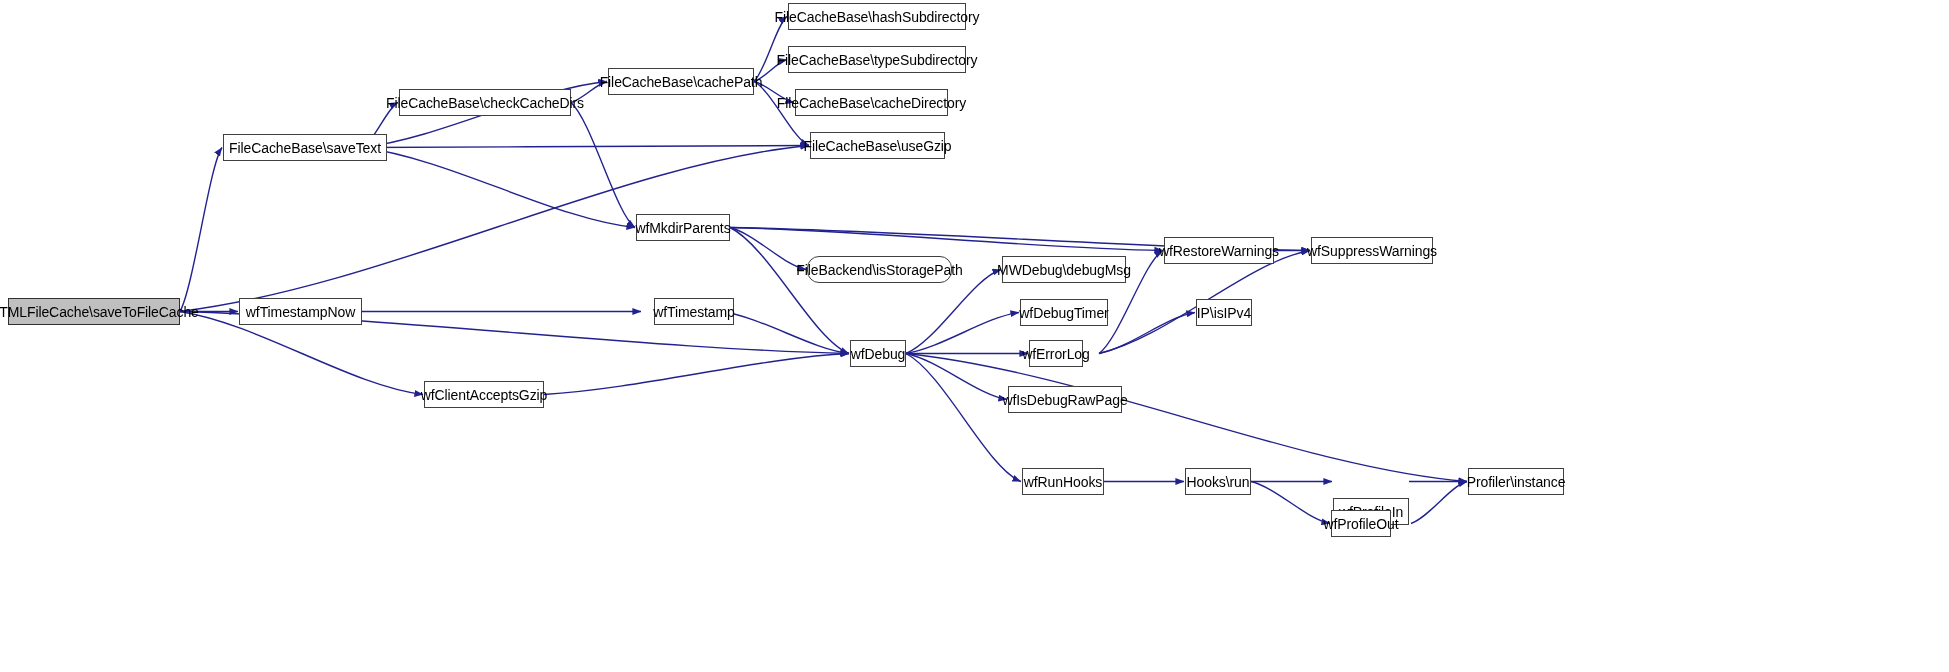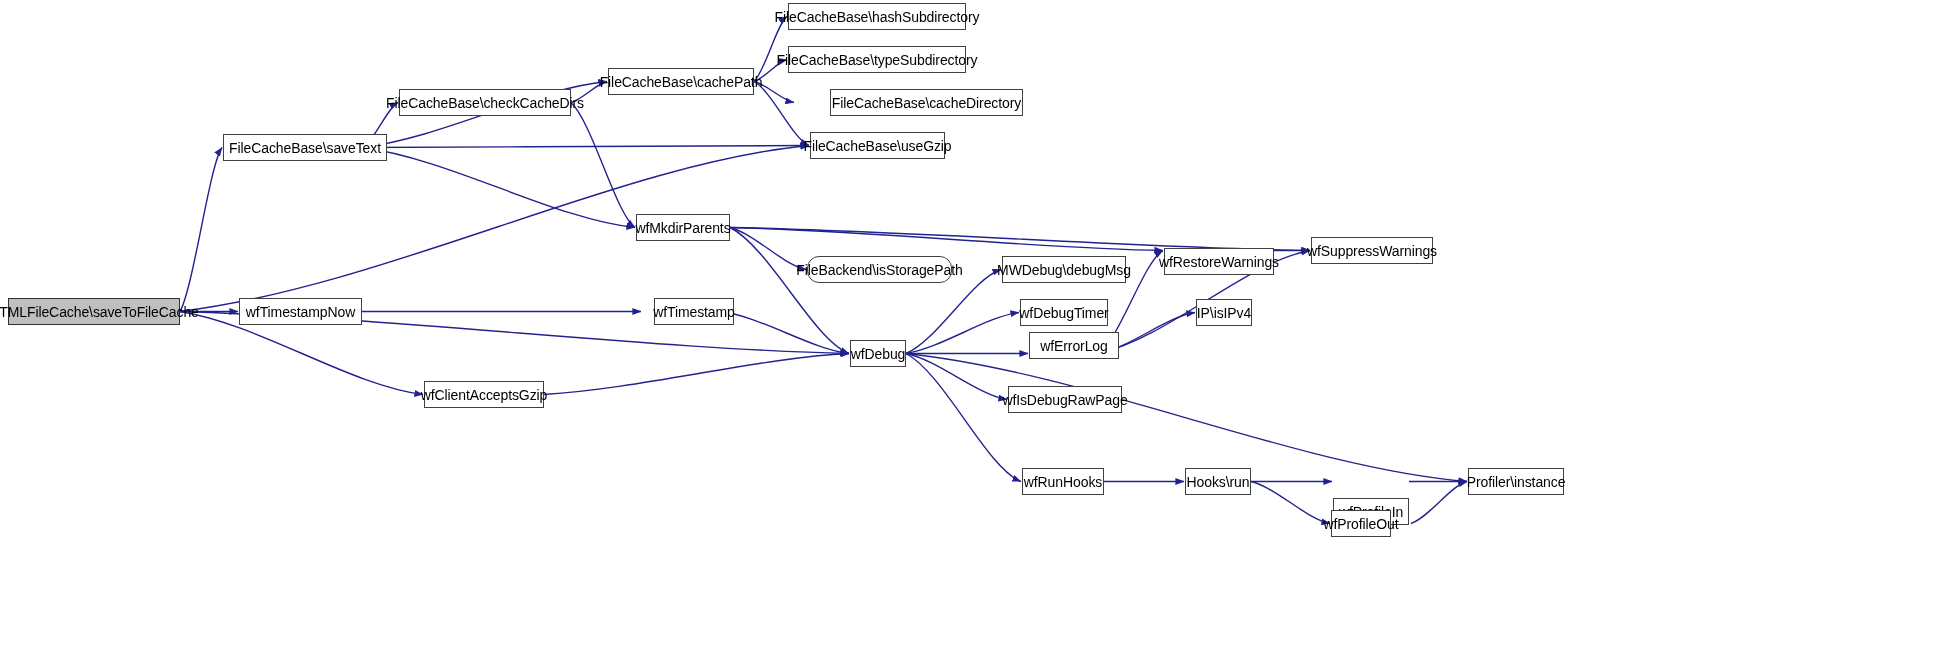--- a/index.html
+++ b/index.html
@@ -118,21 +118,21 @@
       </div>
       <div class="gnode" style="left: 608px; top: 68px; width: 146px;">
         <span class="nlabel">FileCacheBase\cachePath</span>
       </div>
       <div class="gnode" style="left: 788px; top: 3px; width: 178px;">
         <span class="nlabel">FileCacheBase\hashSubdirectory</span>
       </div>
       <div class="gnode" style="left: 788px; top: 46px; width: 178px;">
         <span class="nlabel">FileCacheBase\typeSubdirectory</span>
       </div>
-      <div class="gnode" style="left: 830px; top: 89px; width: 193px;">
+      <div class="gnode" style="left: 795px; top: 89px; width: 153px;">
         <span class="nlabel">FileCacheBase\cacheDirectory</span>
       </div>
       <div class="gnode" style="left: 810px; top: 132px; width: 135px;">
         <span class="nlabel">FileCacheBase\useGzip</span>
       </div>
       <div class="gnode" style="left: 636px; top: 214px; width: 94px;">
         <span class="nlabel">wfMkdirParents</span>
       </div>
       <div class="gnode" style="left: 807px; top: 256px; width: 145px; border-radius: 12px;">
         <span class="nlabel">FileBackend\isStoragePath</span>
@@ -148,24 +148,24 @@
       </div>
       <div class="gnode" style="left: 239px; top: 298px; width: 123px;">
         <span class="nlabel">wfTimestampNow</span>
       </div>
       <div class="gnode" style="left: 654px; top: 298px; width: 80px;">
         <span class="nlabel">wfTimestamp</span>
       </div>
       <div class="gnode" style="left: 850px; top: 340px; width: 56px;">
         <span class="nlabel">wfDebug</span>
       </div>
-      <div class="gnode" style="left: 1029px; top: 332px; width: 90px;">
+      <div class="gnode" style="left: 1029px; top: 340px; width: 54px;">
         <span class="nlabel">wfErrorLog</span>
       </div>
-      <div class="gnode" style="left: 1164px; top: 237px; width: 110px; margin-top: 11px;">
+      <div class="gnode" style="left: 1164px; top: 237px; width: 110px;">
         <span class="nlabel">wfRestoreWarnings</span>
       </div>
       <div class="gnode" style="left: 1311px; top: 237px; width: 122px; text-align: right;">
         <span class="nlabel">wfSuppressWarnings</span>
       </div>
       <div class="gnode" style="left: 424px; top: 381px; width: 120px;">
         <span class="nlabel">wfClientAcceptsGzip</span>
       </div>
       <div class="gnode" style="left: 1008px; top: 386px; width: 114px;">
         <span class="nlabel">wfIsDebugRawPage</span>

